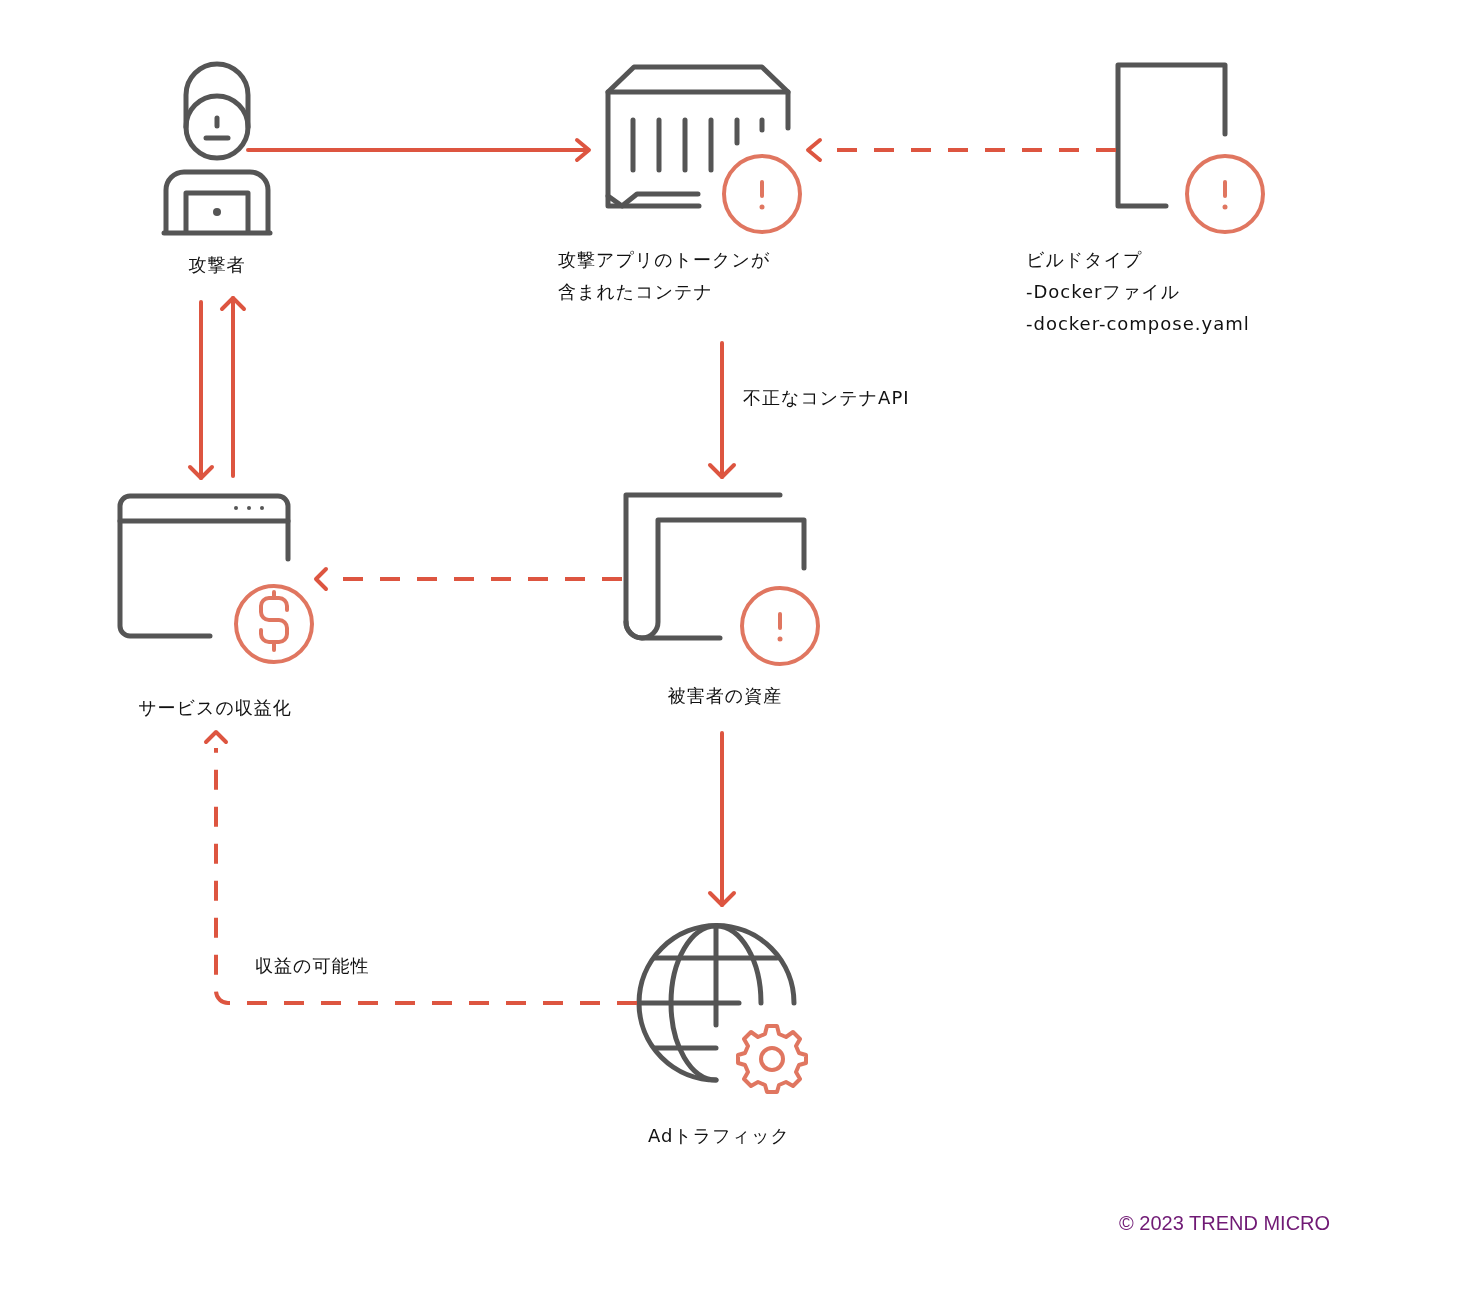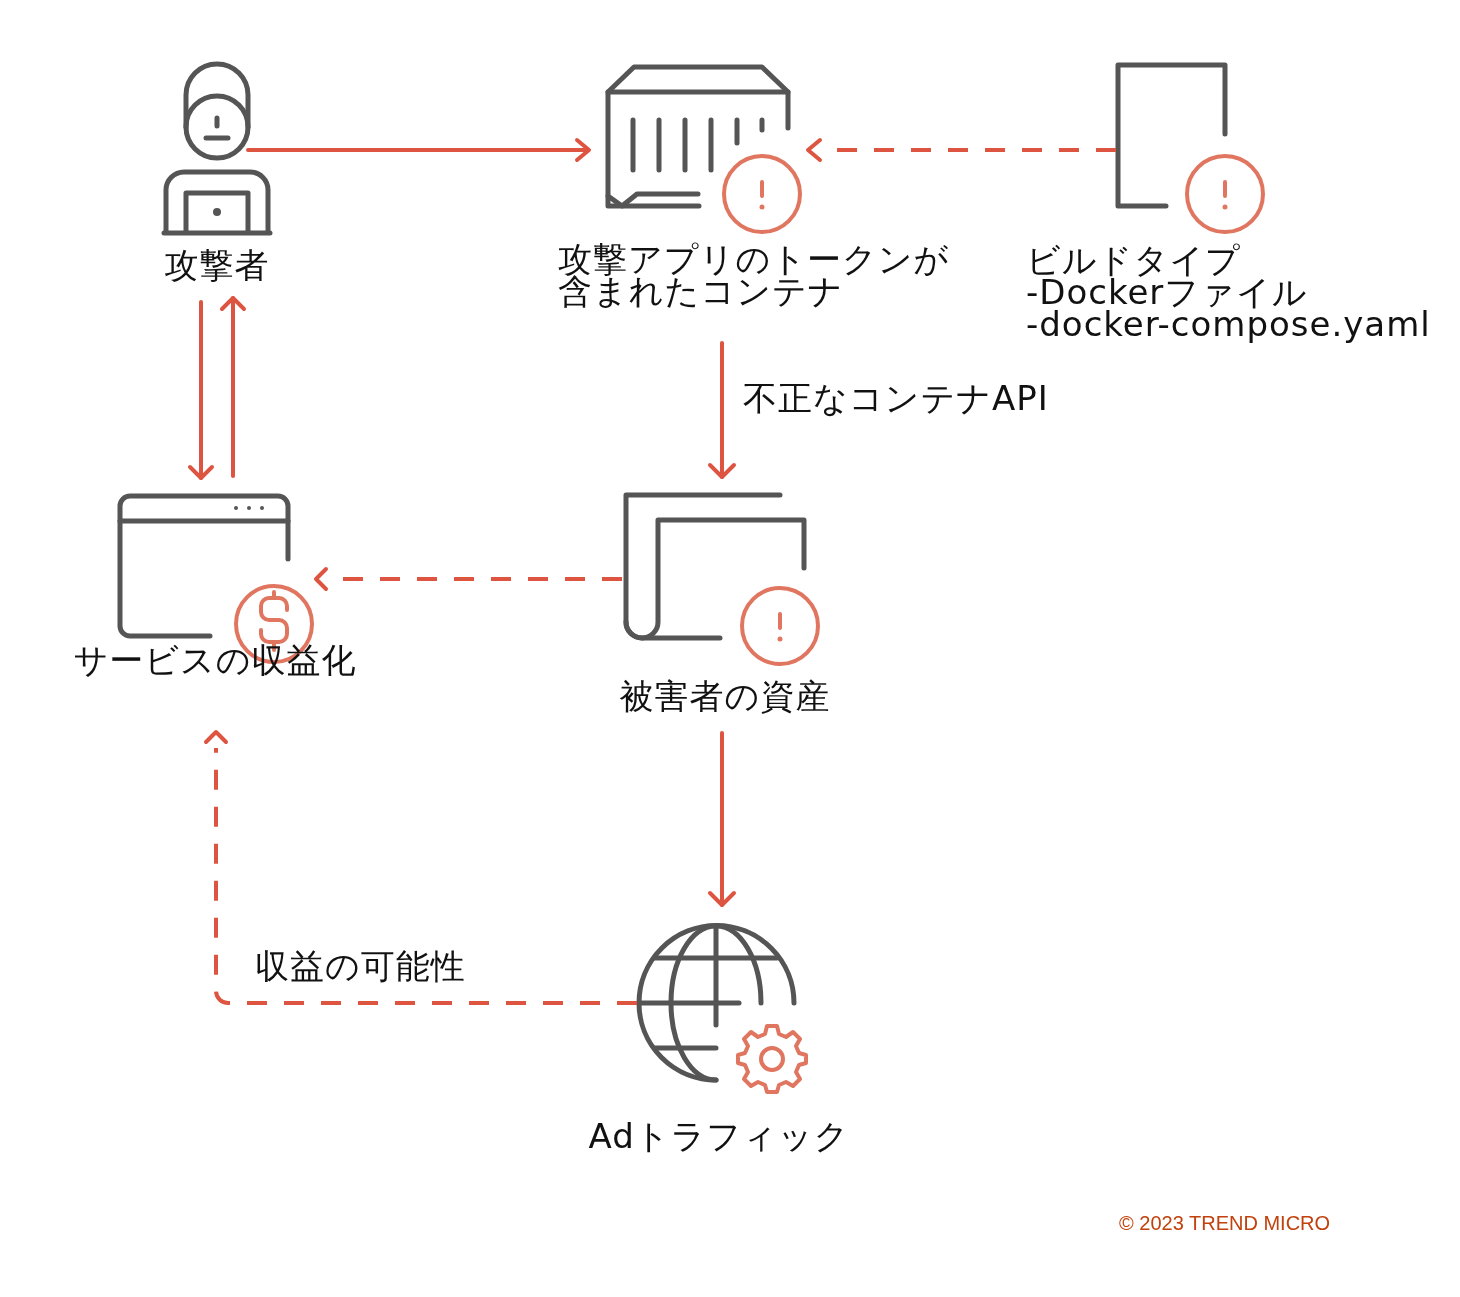--- a/index.html
+++ b/index.html
@@ -1,21 +1,21 @@
 <!DOCTYPE html>
 <html><head>
 <meta charset="utf-8">
 <style>
   html, body { margin: 0; padding: 0; background: #ffffff; }
   body { width: 1460px; height: 1297px; position: relative; overflow: hidden;
          font-family: "DejaVu Sans", "Liberation Sans", sans-serif; color: #111; }
   svg.diagram { position: absolute; left: 0; top: 0; }
-  .label { position: absolute; font-size: 34px; line-height: 32px; white-space: nowrap; letter-spacing: 1px; color: #111; }
+  .label { position: absolute; font-size: 18px; line-height: 32px; white-space: nowrap; letter-spacing: 1px; color: #111; }
   .label.center { transform: translateX(-50%); text-align: center; }
-  .copyright { position: absolute; left: 1119px; top: 1212px; font-size: 20px; color: #c2410c;
+  .copyright { position: absolute; left: 1119px; top: 1212px; font-size: 20px; color: #701a75;
                font-family: "Liberation Sans", sans-serif; white-space: nowrap; }
   .gray { stroke: #555555; fill: none; stroke-width: 5; stroke-linecap: round; stroke-linejoin: round; }
   .red { stroke: #dd5540; fill: none; stroke-width: 4; stroke-linecap: round; stroke-linejoin: round; }
   .reddash { stroke: #dd5540; fill: none; stroke-width: 4; stroke-dasharray: 20 17; }
   .orange { stroke: #e07660; fill: none; stroke-width: 4; stroke-linecap: round; stroke-linejoin: round; }
 </style>
 </head>
 <body>
 
 <svg class="diagram" width="1460" height="1297" viewBox="0 0 1460 1297">
@@ -133,21 +133,21 @@
 </div>
 
 <div class="label" style="left:1026px; top:244px;">
   <div>ビルドタイプ</div>
   <div>-Dockerファイル</div>
   <div>-docker-compose.yaml</div>
 </div>
 
 <div class="label" style="left:743px; top:382px;">不正なコンテナAPI</div>
 
-<div class="label center" style="left:215px; top:644px;">サービスの収益化</div>
+<div class="label center" style="left:215px; top:692px;">サービスの収益化</div>
 
 <div class="label center" style="left:725px; top:680px;">被害者の資産</div>
 
 <div class="label" style="left:255px; top:950px;">収益の可能性</div>
 
 <div class="label center" style="left:719px; top:1120px;text-align:right;">Adトラフィック</div>
 
 <div class="copyright">© 2023 TREND MICRO</div>
 
 </body></html>

